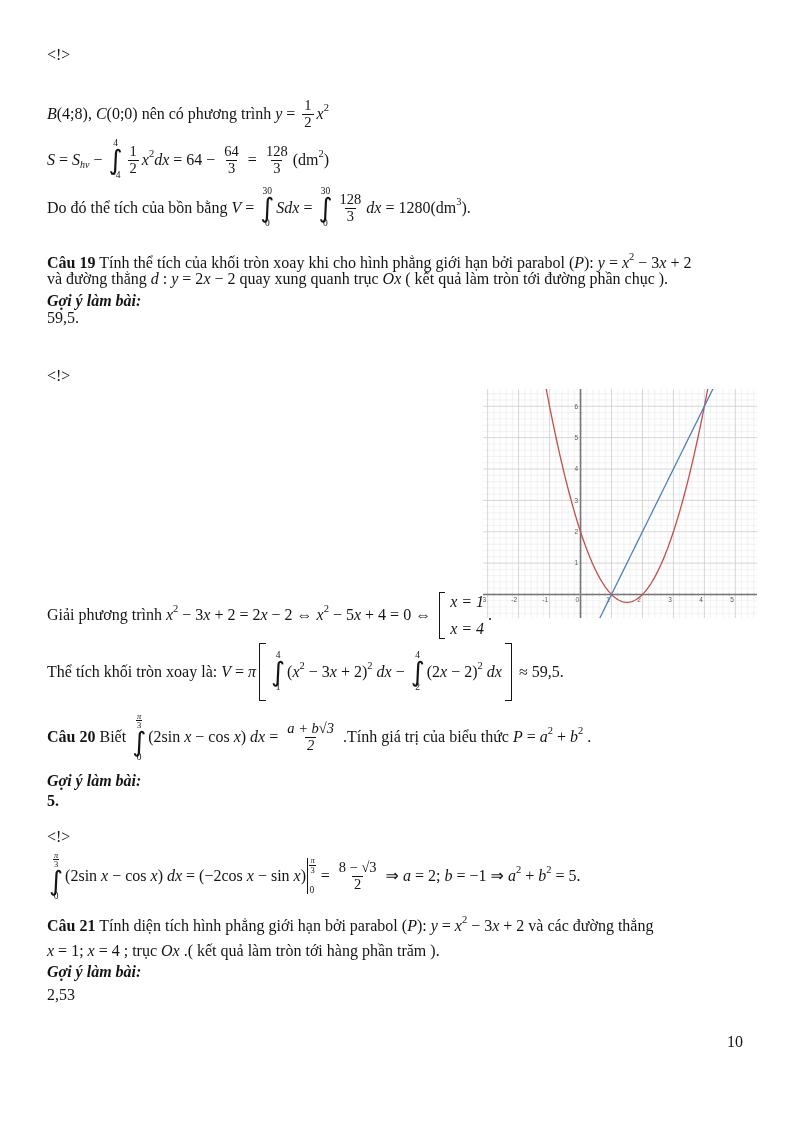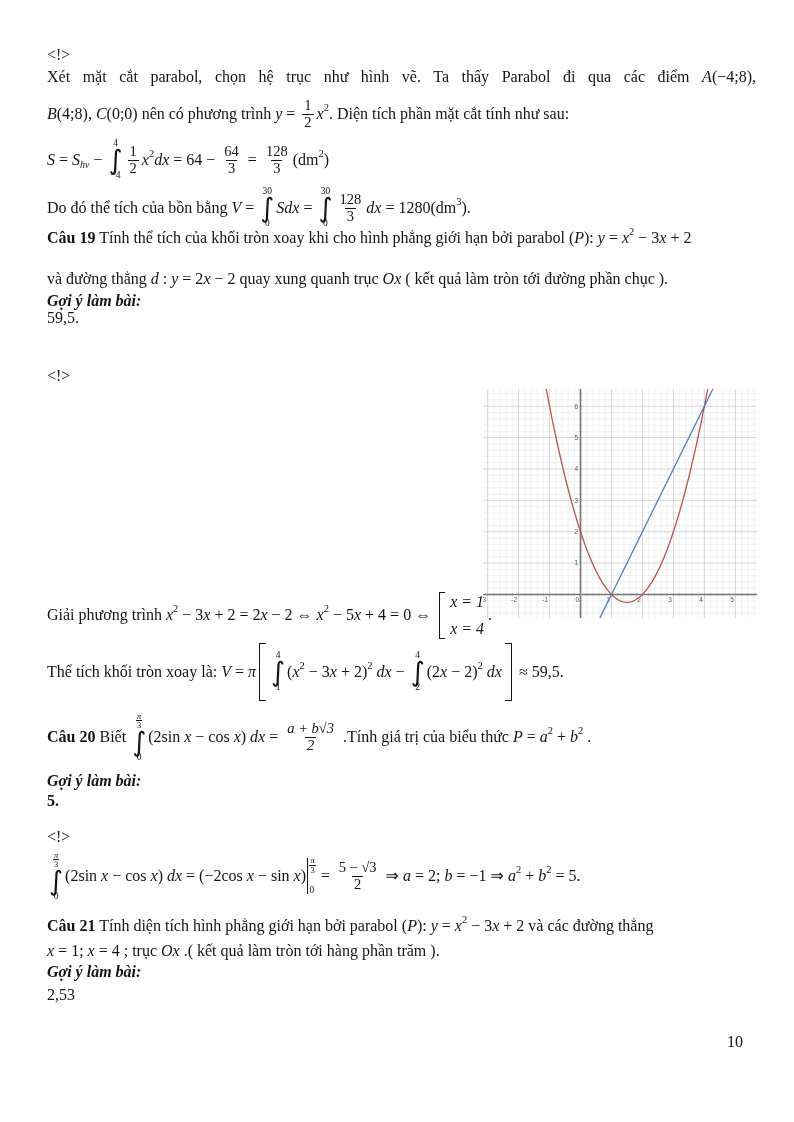--- a/index.html
+++ b/index.html
@@ -31,21 +31,21 @@
   .bl{border:1.7px solid #141414;border-right:none;}
   .brr{border:1.7px solid #141414;border-left:none;}
   .evbar{display:inline-flex;align-items:center;margin:0 1px;}
   .erule{width:1.4px;background:#141414;height:36px;display:inline-block;}
   .ecol{display:inline-flex;flex-direction:column;justify-content:space-between;height:42px;margin-left:1px;font-size:9.5px;}
   #m1{left:47px;top:45px;height:20px;}
   #p1a{left:47px;top:67px;width:709px;height:22px;}
   #p1b{left:47px;top:94px;width:709px;height:40px;}
   #fS{left:47px;top:136px;height:48px;}
   #fV{left:47px;top:184px;height:48px;}
-  #q19l1{left:47px;top:227px;height:22px;}
+  #q19l1{left:47px;top:252px;height:22px;}
   #q19l2{left:47px;top:268px;height:22px;}
   #gy1{left:47px;top:291px;height:20px;}
   #a1{left:47px;top:308px;height:20px;}
   #m2{left:47px;top:366px;height:20px;}
   #graph{position:absolute;left:483px;top:389px;width:274px;height:229px;}
   #sv1{left:47px;top:588px;height:54px;}
   #sv2{left:47px;top:643px;height:58px;}
   #q20{left:47px;top:704px;height:66px;}
   #gy2{left:47px;top:771px;height:20px;}
   #a2{left:47px;top:791px;height:20px;}
@@ -55,35 +55,33 @@
   #q21l2{left:47px;top:939px;height:24px;}
   #gy3{left:47px;top:962px;height:20px;}
   #a3{left:47px;top:985px;height:20px;}
   #pn{left:727px;top:1032px;height:20px;}
 </style>
 </head>
 <body>
 
 <div class="page">
   <div id="m1" class="ln">&lt;!&gt;</div>
-  <div id="p1a" class="ln just"><span class="t">Xét mặt cắt parabol, chọn hệ trục như hình vẽ. Ta thấy Parabol đi qua các điểm </span><span class="t i">A</span><span class="t">(−4;8),</span></div>
   <div id="p1b" class="ln">
       <span class="t i">B</span>
       <span class="t">(4;8), </span>
       <span class="t i">C</span>
       <span class="t">(0;0) nên có phương trình </span>
       <span class="t i">y</span>
       <span class="t"> = </span>
       <span class="frac">
         <span class="fn">1</span>
         <span class="fd">2</span>
       </span>
       <span class="t i">x</span>
       <span class="sup">2</span>
-      <span class="t">. Diện tích phần mặt cắt tính như sau:</span>
     </div>
   <div id="fS" class="ln">
       <span class="t i">S</span>
       <span class="t"> = </span>
       <span class="t i">S</span>
       <span class="sub">hv</span>
       <span class="t"> − </span>
       <span class="intg">
         <span class="lim">4</span>
         <span class="isign">∫</span>
@@ -488,21 +486,21 @@
         <span class="ecol">
           <span class="etop"><span class="mfrac">
               <span class="mn">π</span>
               <span class="md">3</span>
             </span></span>
           <span class="ebot">0</span>
         </span>
       </span>
       <span class="t"> = </span>
       <span class="frac">
-        <span class="fn">5 − √3</span>
+        <span class="fn">8 − √3</span>
         <span class="fd">2</span>
       </span>
       <span class="t"> ⇒ </span>
       <span class="t i">a</span>
       <span class="t"> = 2; </span>
       <span class="t i">b</span>
       <span class="t"> = −1 ⇒ </span>
       <span class="t i">a</span>
       <span class="sup">2</span>
       <span class="t"> + </span>

